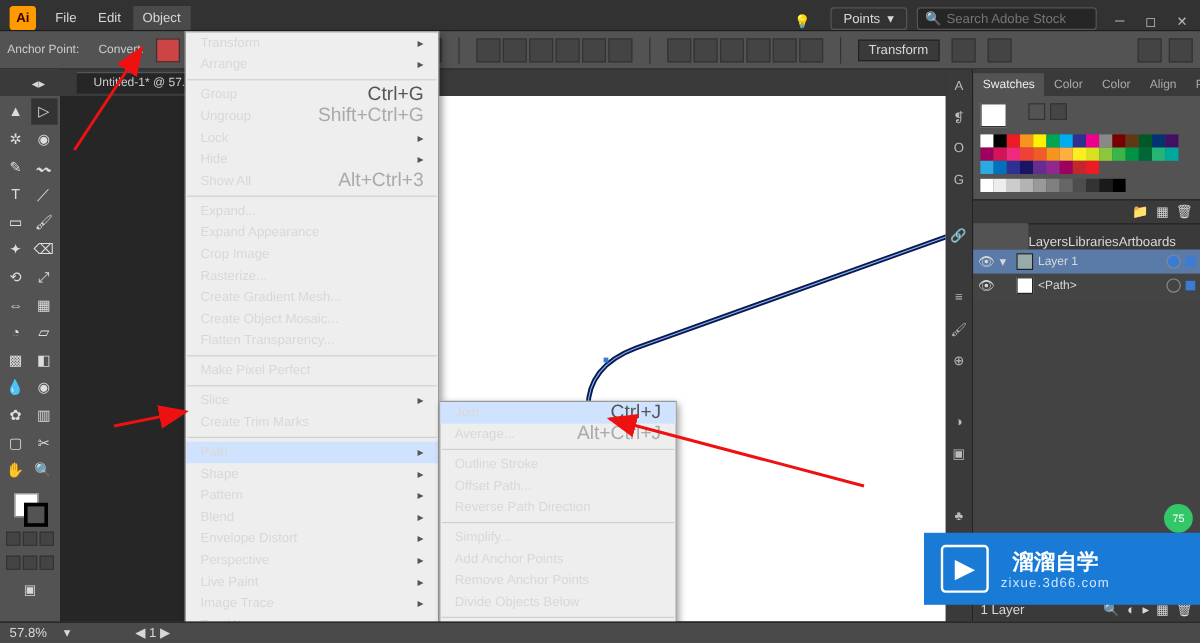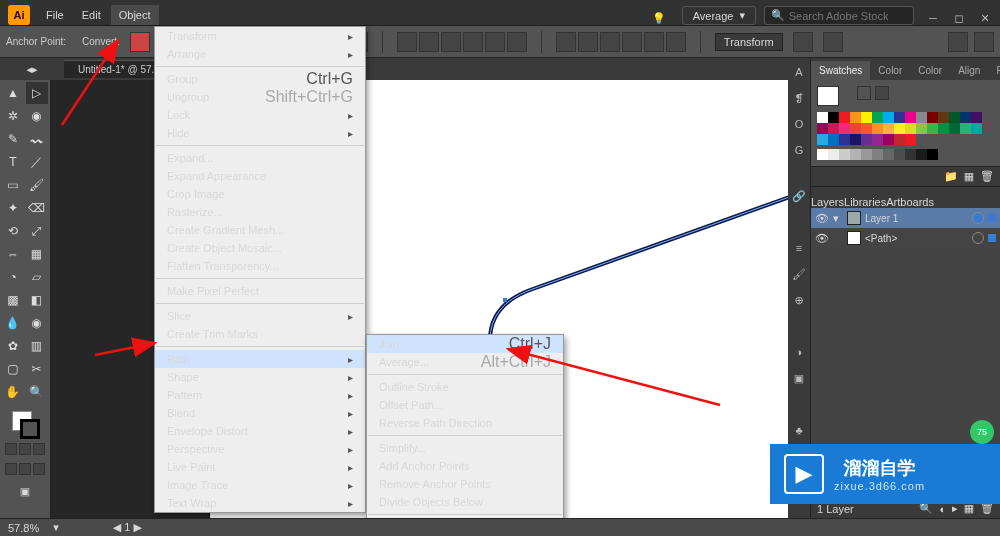--- a/index.html
+++ b/index.html
@@ -49,21 +49,21 @@
 
 .panel-tabs{height:22px;background:#3a3a3a;display:flex;align-items:flex-end;}
 .panel-tabs .pt{padding:4px 8px;color:#aaa;font-size:10px;}
 .panel-tabs .pt.act{background:#535353;color:#eee;}
 .swatches-body{padding:6px;}
 .sw-row{display:flex;gap:0;flex-wrap:wrap;width:170px;}
 .sw{width:11px;height:11px;}
 .swatches-top{display:flex;gap:4px;margin-bottom:6px;}
 .swatches-top .big{width:22px;height:20px;background:#fff;border:1px solid #333;}
 
-.layers-head{height:22px;background:#3a3a3a;display:flex;align-items:flex-end;border-top:1px solid #222;}
+.layers-head{height:22px;background:#3a3a3a;display:flex;align-items:flex-end;border-top:1px solid #222;margin-left:46px;}
 .layers-body{background:#444;}
 .layer-row{display:flex;align-items:center;height:20px;padding:0 4px;gap:4px;}
 .layer-row.sel{background:#5a7aa8;}
 .layer-row .eye{width:14px;text-align:center;}
 .layer-row .thumb{width:14px;height:14px;background:#ccc;border:1px solid #222;}
 .layer-row .nm{flex:1;font-size:10px;}
 .layer-row .twist{width:10px;}
 .layer-row .radio{width:12px;height:12px;border:1px solid #888;border-radius:50%;}
 .panels .gap{flex:1;background:#434343;}
 .panel-footer{height:20px;background:#3a3a3a;border-top:1px solid #222;display:flex;align-items:center;padding:0 6px;font-size:10px;color:#bbb;gap:6px;}
@@ -102,21 +102,21 @@
 <body>
 
 <div class="menubar">
   <div class="logo">Ai</div>
   <div class="mi">File</div>
   <div class="mi">Edit</div>
   <div class="mi sel">Object</div>
   <div class="spacer"></div>
   <span style="margin-right:14px;">💡</span>
   <div class="layout-dd">
-    <span>Average</span>
+    <span>Points</span>
     <span>▾</span>
   </div>
   <div class="search">
     <span>🔍</span>
     <input placeholder="Search Adobe Stock" style="">
   </div>
   <span class="winbtn">─</span>
   <span class="winbtn">◻</span>
   <span class="winbtn">✕</span>
 </div>
@@ -380,20 +380,24 @@
       <span class="sc dis">Shift+Ctrl+G</span>
     </div>
     <div class="row">
       <span class="lab">Lock</span>
       <span class="ar"></span>
     </div>
     <div class="row">
       <span class="lab">Hide</span>
       <span class="ar"></span>
     </div>
+    <div class="row dis">
+      <span class="lab">Show All</span>
+      <span class="sc dis">Alt+Ctrl+3</span>
+    </div>
     <div class="sepline"></div>
     <div class="row">
       <span class="lab">Expand...</span>
     </div>
     <div class="row dis">
       <span class="lab">Expand Appearance</span>
     </div>
     <div class="row dis">
       <span class="lab">Crop Image</span>
     </div>

